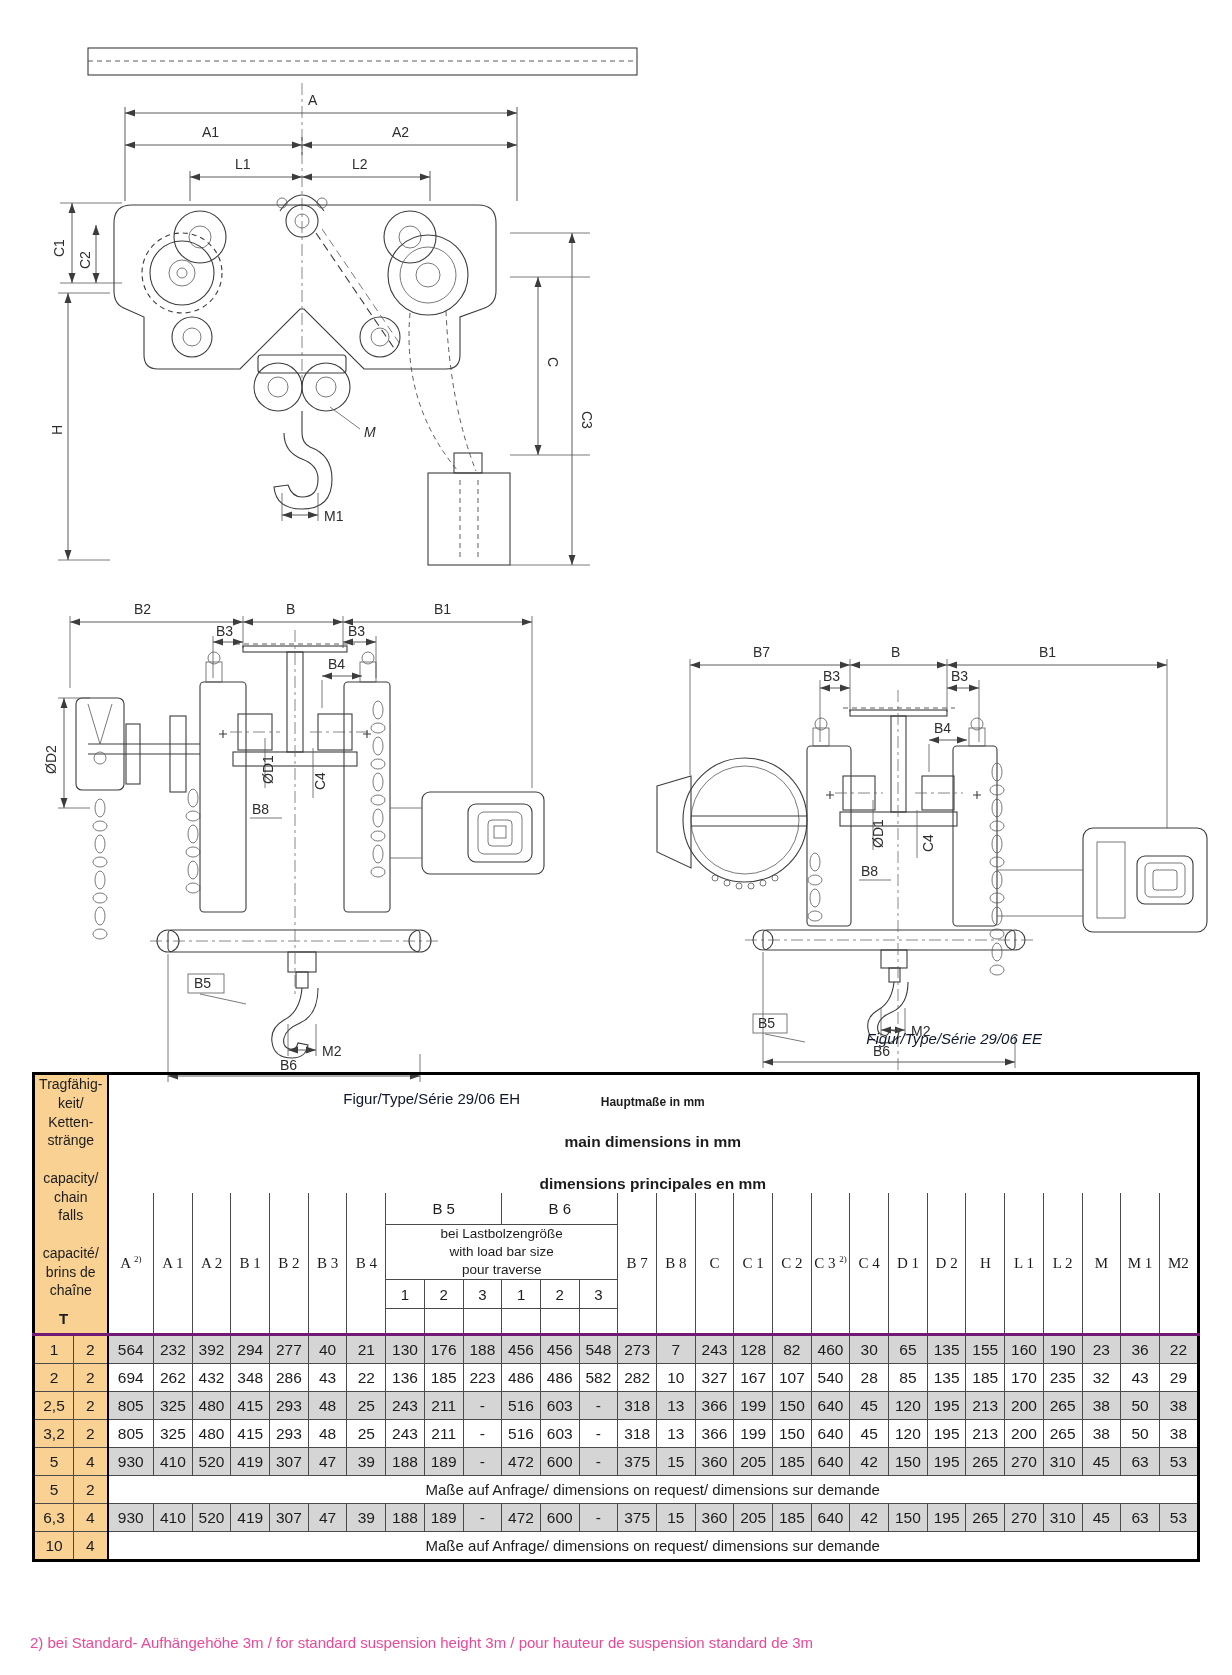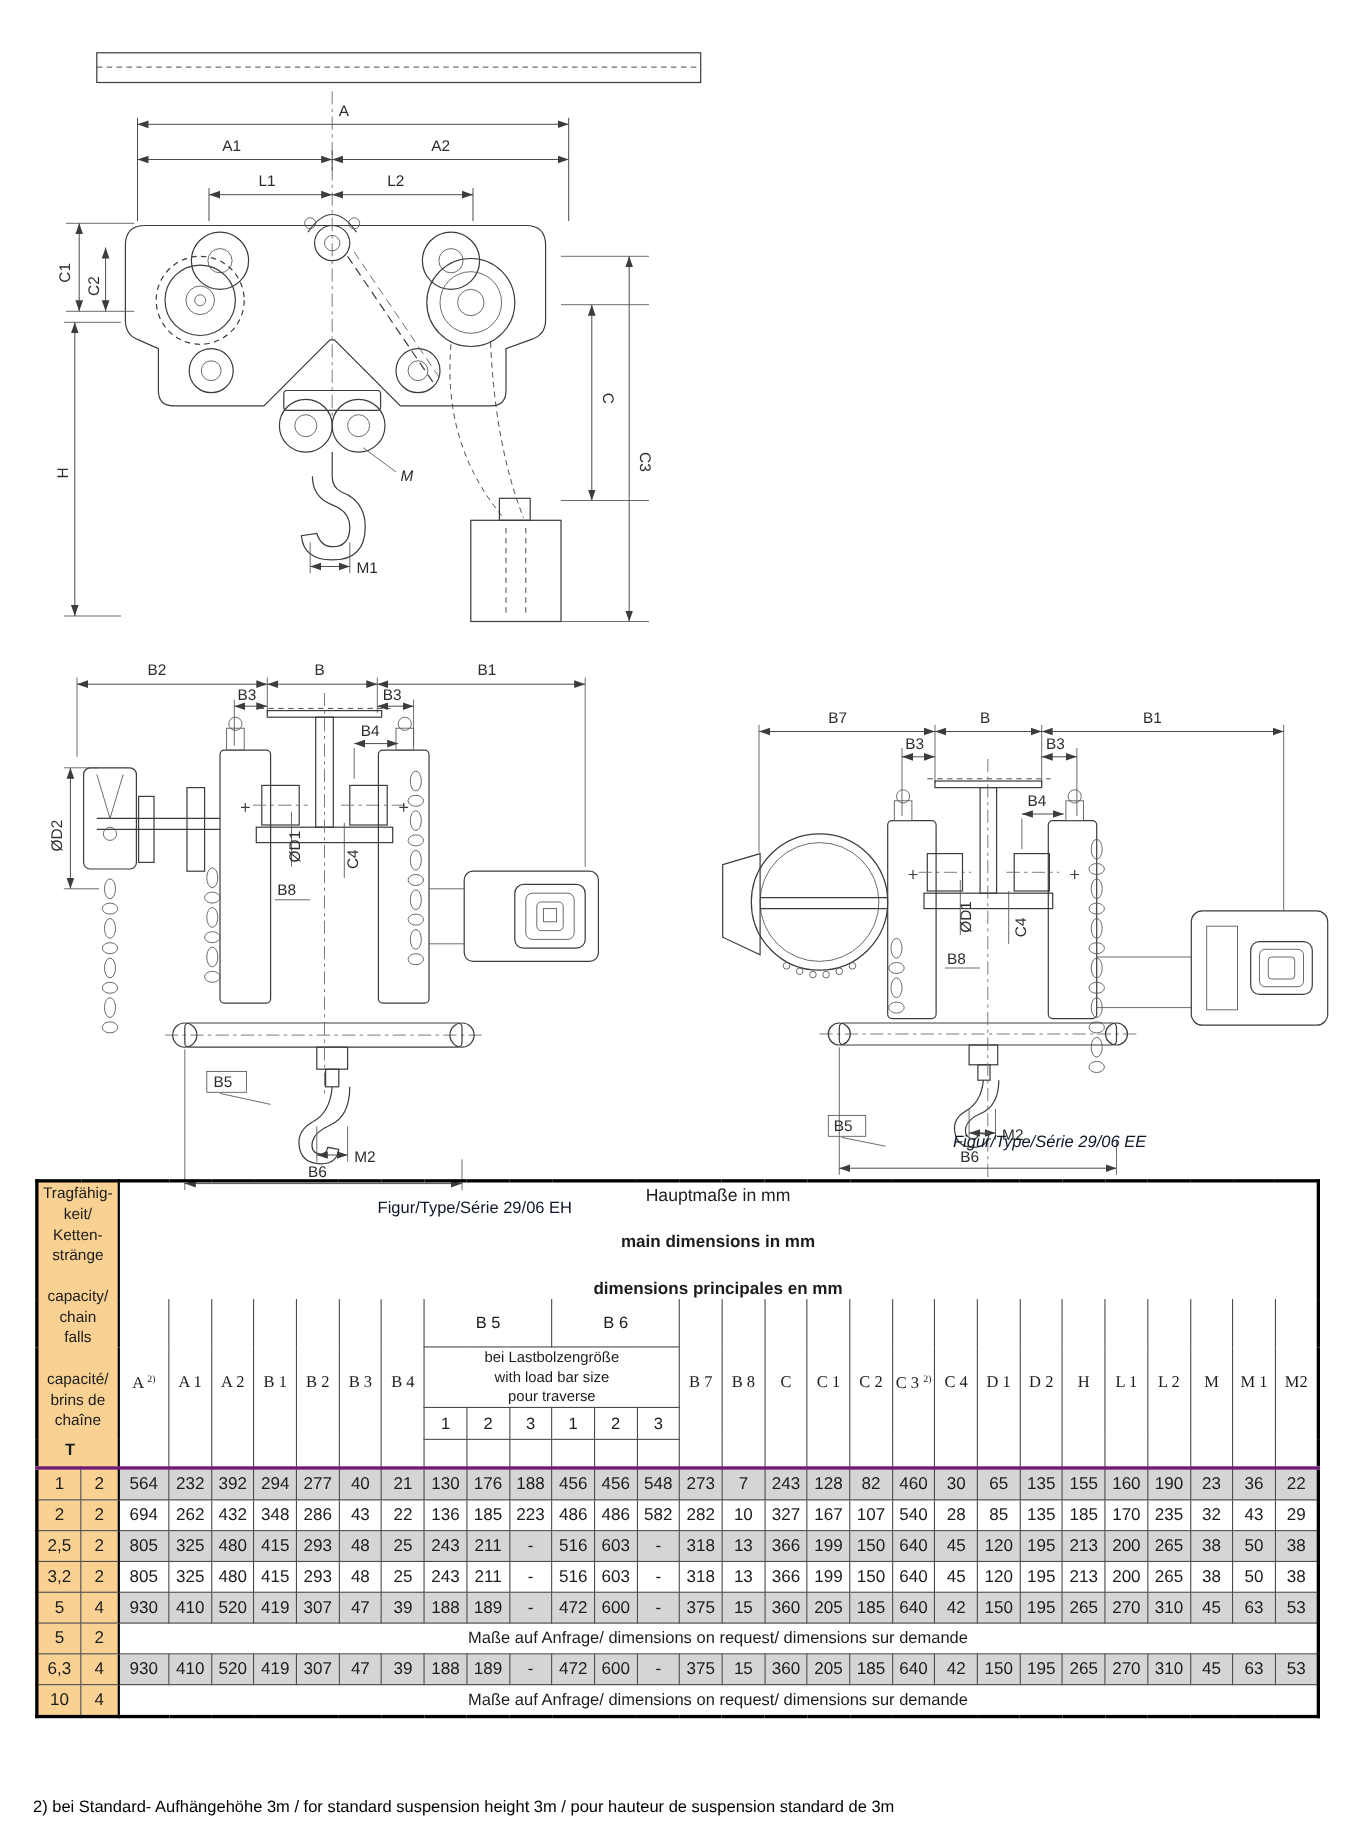--- a/index.html
+++ b/index.html
@@ -13,36 +13,36 @@
   svg .dim{stroke:#4a4a4a;stroke-width:0.9;fill:none;}
   svg .cl{stroke:#6a6a6a;stroke-width:0.8;fill:none;stroke-dasharray:12 4 3 4;}
   svg .dash{stroke:#4a4a4a;stroke-width:0.9;fill:none;stroke-dasharray:5 4;}
   .caption{position:absolute;font-size:15px;color:#0f172a;text-align:right;}
   table.dims{position:absolute;left:32px;top:1072px;width:1168px;border-collapse:collapse;table-layout:fixed;border:3px solid #000;}
   table.dims th,table.dims td{border:1px solid #4a4a4a;padding:0;text-align:center;vertical-align:middle;font-weight:normal;}
   .cap-head{background:var(--capbg);border-right:2px solid #000 !important;vertical-align:top;padding-top:8px;}
   .cap-lines{white-space:pre-line;font-size:14px;line-height:1.34;text-align:center;}
   .cap-t{font-weight:bold;font-size:15px;text-align:left;padding:10px 0 6px 24px;}
   .title-cell{border:1px solid #000;border-bottom:none !important;vertical-align:top;}
-  .title-cell .t1{font-weight:normal;font-size:16px;margin-top:4px;}
+  .title-cell .t1{font-weight:bold;font-size:12px;margin-top:20px;}
   .title-cell .t2{font-weight:bold;font-size:15.5px;margin-top:24px;}
   .title-cell .t3{font-weight:bold;font-size:15.5px;margin-top:24px;}
   .colh{border-top:none !important;font-weight:bold;font-size:15px;font-family:Liberation Serif, serif;}
   .colh sup{font-size:9px;}
   .gb{border-top:none !important;font-weight:bold;font-size:15px;height:26px;}
   .gdesc{font-size:13.5px;white-space:pre-line;line-height:1.32;height:54px;margin-top:32px;}
   .gnum{font-weight:bold;font-size:15px;height:28px;}
   .gstrip{height:24px;}
   thead{border-bottom:3px solid #701a75;}
   tbody td{height:27px;font-size:15.5px;}
   td.capcell{background:var(--capbg);}
   td.sep{border-right:2px solid #000 !important;}
   tr.shaded td.val{background:var(--shade);}
   td.reqcell{font-size:15px;}
-  .footnote{position:absolute;left:30px;top:1634px;font-size:15px;color:#000000;}
+  .footnote{position:absolute;left:30px;top:1634px;font-size:15px;color:#ec4899;}
 </style>
 </head>
 <body style="--capbg: #F8D193; --shade: #D5D5D5;">
 
 <svg class="abs" style="left:30px;top:25px" width="620" height="545" viewBox="0 0 620 545">
   <defs>
     <marker id="ah1" markerWidth="12" markerHeight="10" refX="10" refY="5" orient="auto" markerUnits="userSpaceOnUse">
       <path d="M0,1.5 L10,5 L0,8.5 Z" fill="#3c3c3c"></path>
     </marker>
     <marker id="ah1s" markerWidth="12" markerHeight="10" refX="2" refY="5" orient="auto" markerUnits="userSpaceOnUse">

